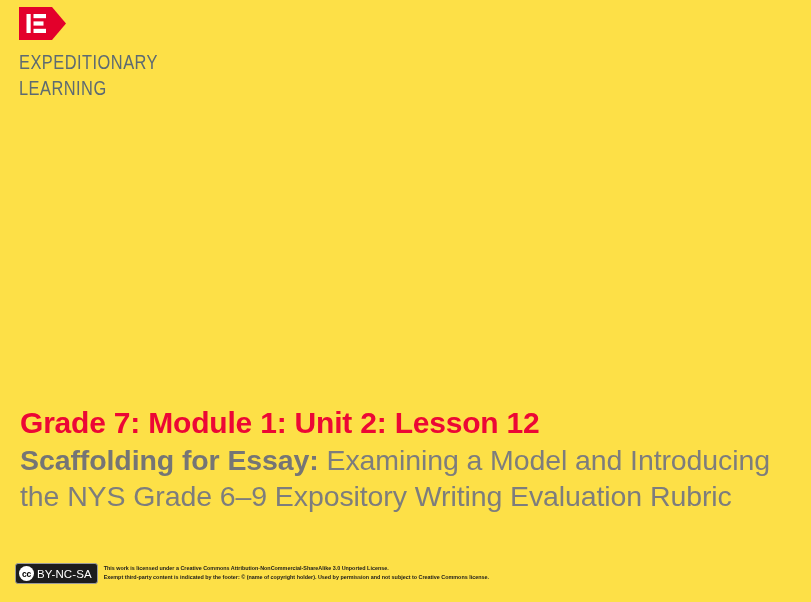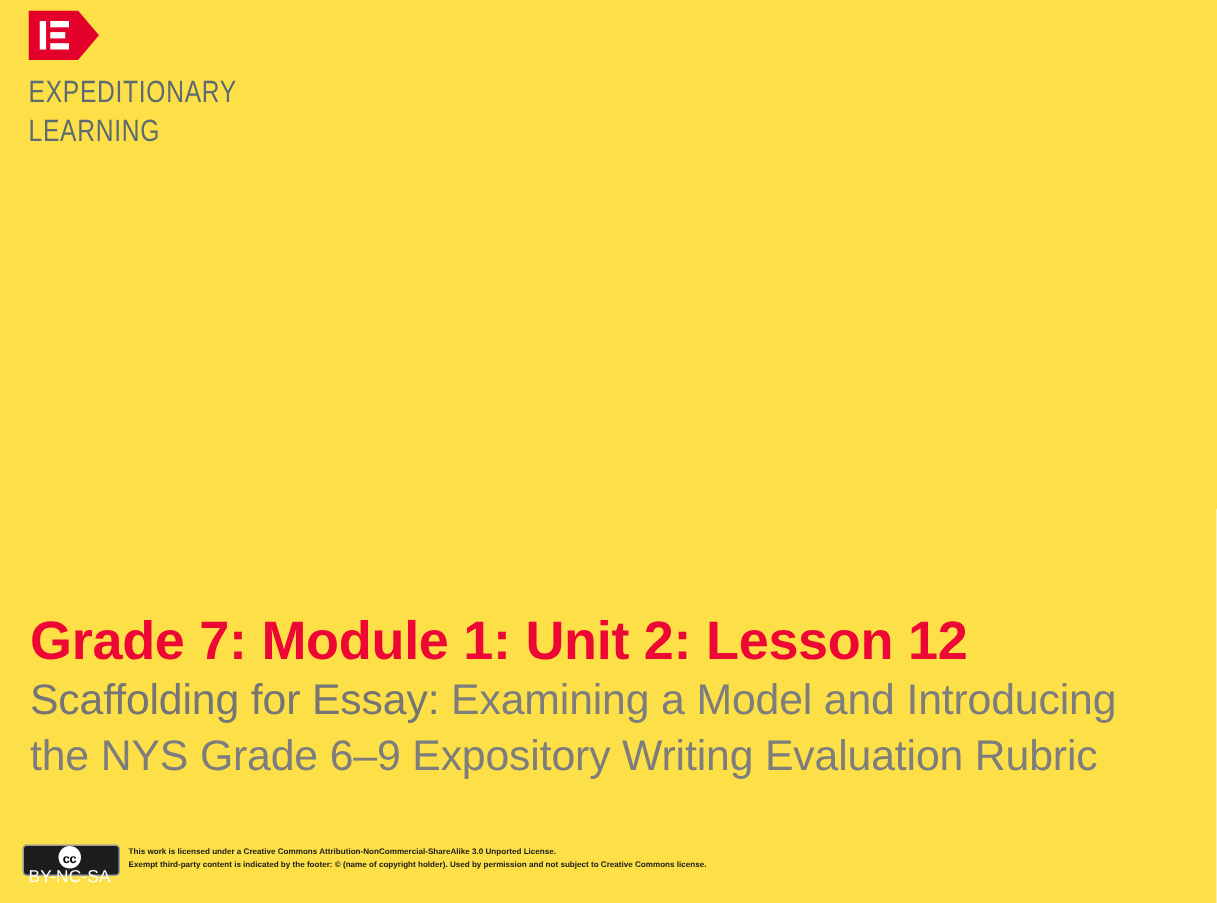--- a/index.html
+++ b/index.html
@@ -47,36 +47,36 @@
 
   
   .title-block {
     position: absolute;
     left: 20px;
     top: 404px;
     width: 760px;
   }
   .lesson-line {
     color: #ec0735;
-    font-size: 36px;
+    font-size: 30px;
     font-weight: bold;
     line-height: 1.26;
     letter-spacing: -0.2px;
     margin: 0;
   }
   .subtitle-line {
     color: #7d7d7d;
     font-size: 28.5px;
     font-weight: 400;
     line-height: 1.28;
     letter-spacing: -0.1px;
     margin: 0;
   }
   .subtitle-line .lead {
-    font-weight: normal;
+    font-weight: bold;
     color: #757575;
     text-align: center;
   }
 
   
   .footer {
     position: absolute;
     left: 15px;
     top: 563px;
     display: flex;
@@ -84,21 +84,20 @@
   }
   .cc-badge {
     display: flex;
     align-items: center;
     height: 21px;
     background: #1d1d1d;
     border: 1px solid #9a9a9a;
     border-radius: 3px;
     padding: 0 5px 0 3px;
     box-sizing: border-box;
-    flex-direction: column;
   }
   .cc-circle {
     width: 15px;
     height: 15px;
     border-radius: 50%;
     background: #ffffff;
     color: #000000;
     font-size: 8.5px;
     font-weight: bold;
     display: flex;

